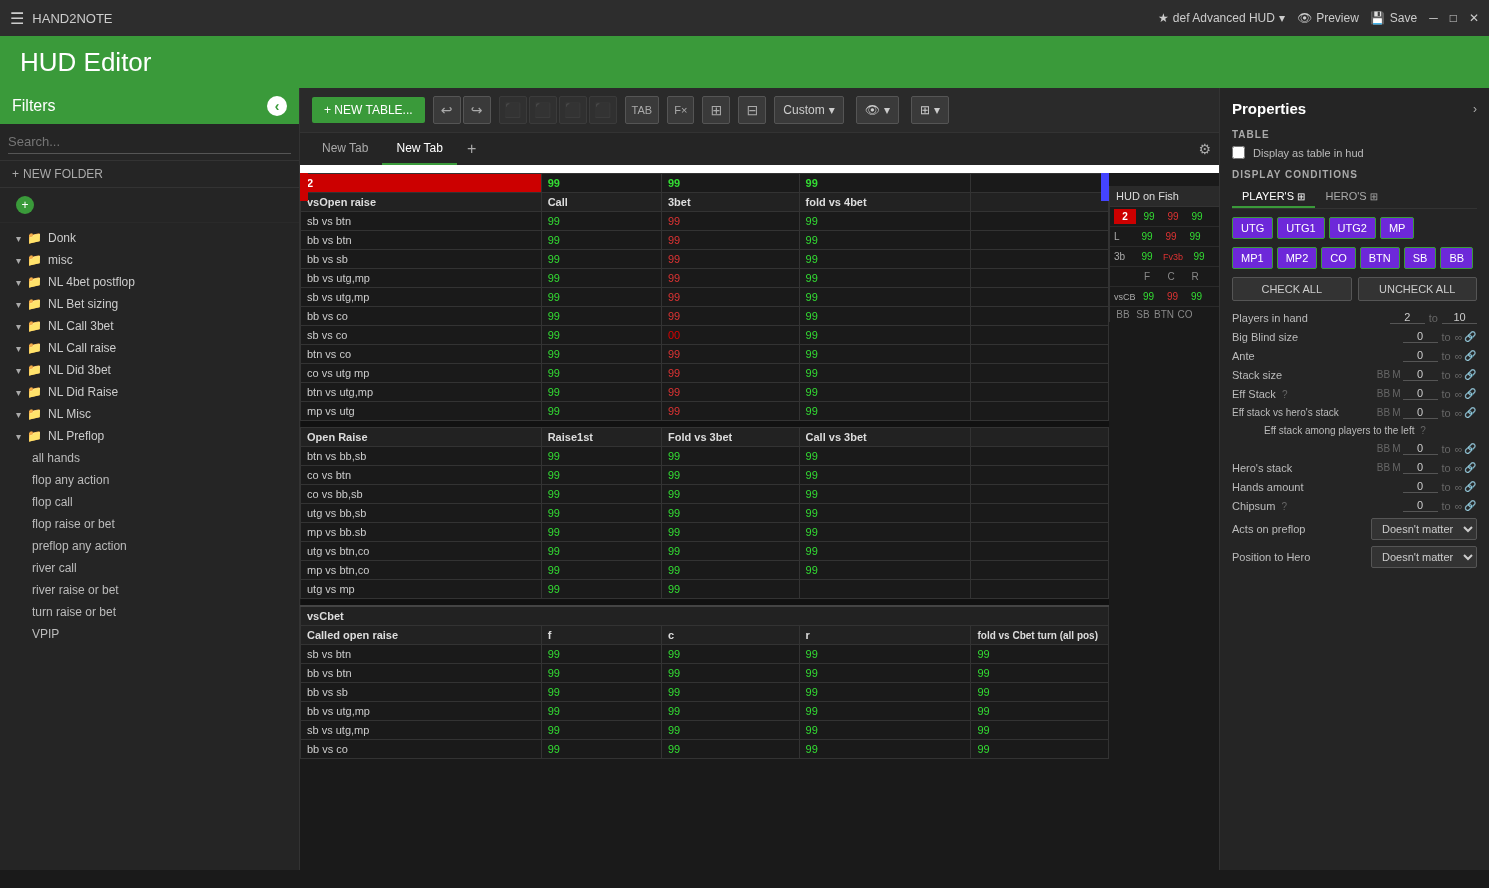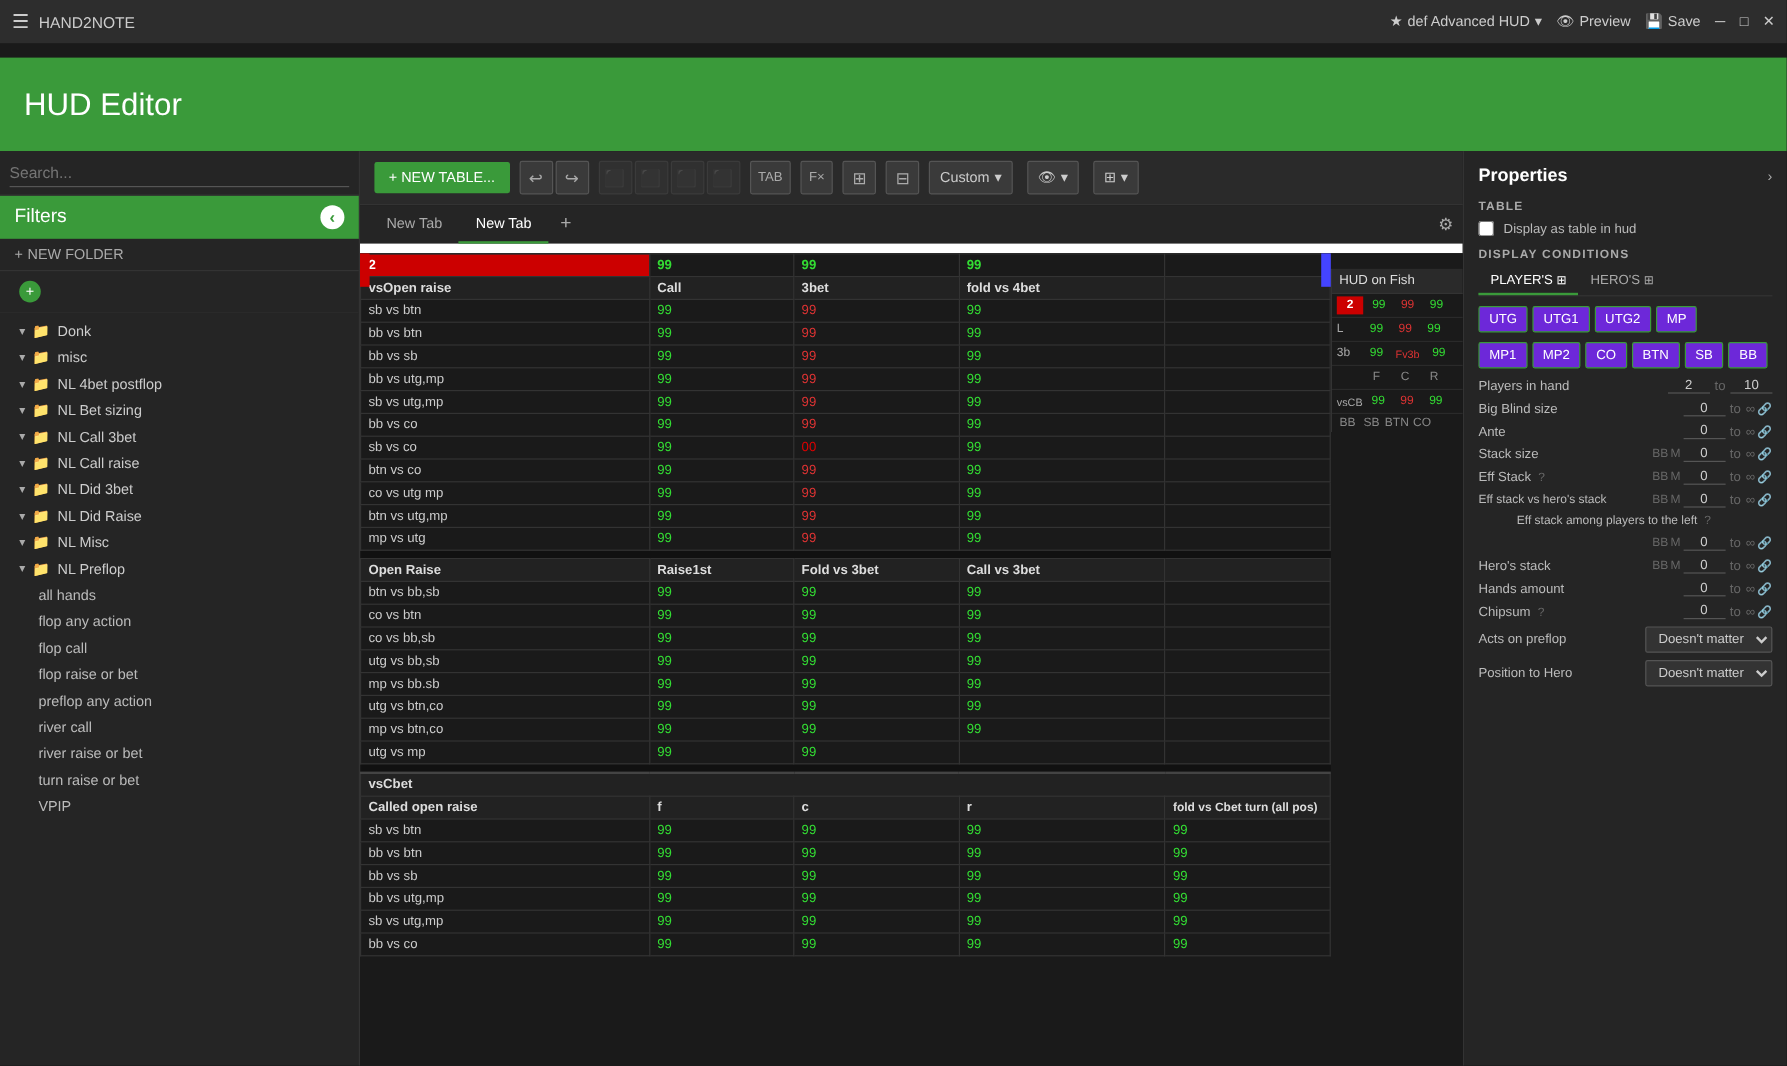--- a/index.html
+++ b/index.html
@@ -6,21 +6,21 @@
     body { font-family: 'Segoe UI', Arial, sans-serif; font-size: 12px; background: #1a1a1a; color: #ccc; overflow: hidden; width: 1489px; height: 888px; }
 
     
     #topbar { background: #2d2d2d; height: 36px; display: flex; align-items: center; padding: 0 10px; justify-content: space-between; }
     #topbar-left { display: flex; align-items: center; gap: 8px; color: #ccc; font-size: 13px; }
     #topbar-right { display: flex; align-items: center; gap: 12px; color: #ccc; font-size: 12px; }
     #topbar-right .tb-item { display: flex; align-items: center; gap: 4px; cursor: pointer; }
     .hamburger-icon { font-size: 16px; }
 
     
-    #main-header { background: #3a9a3a; height: 78px; display: flex; align-items: center; padding: 0 20px; margin-top: 12px; }
+    #main-header { background: #3a9a3a; height: 52px; display: flex; align-items: center; padding: 0 20px; }
     #app-title { color: white; font-size: 26px; font-weight: 300; }
 
     
     #body { display: flex; height: calc(888px - 36px - 70px); }
 
     
     #sidebar { width: 300px; background: #252525; border-right: 1px solid #333; display: flex; flex-direction: column; }
     #sidebar-header { background: #3a9a3a; padding: 8px 12px; display: flex; align-items: center; justify-content: space-between; }
     #sidebar-header-btn { background: white; color: #3a9a3a; border: none; border-radius: 50%; width: 20px; height: 20px; font-size: 14px; cursor: pointer; display: flex; align-items: center; justify-content: center; font-weight: bold; }
     #search-input { width: 100%; background: transparent; border: none; border-bottom: 1px solid #555; color: #ccc; padding: 4px 0; font-size: 13px; outline: none; }
@@ -119,28 +119,28 @@
   </div>
 </div>
 
 <div id="main-header">
   <h1 id="app-title">HUD Editor</h1>
 </div>
 
 <div id="body">
 
   <div id="sidebar">
-    <div style="padding:6px 8px; border-bottom:1px solid #333; position:relative;">
-      <input id="search-input" type="text" placeholder="Search..." style="width: 100%; background: transparent; border-top: none; border-right: none; border-left: none; border-image: initial; border-bottom: 1px solid rgb(85, 85, 85); color: rgb(204, 204, 204); padding: 4px 0px; font-size: 13px; outline: none;">
-    </div>
     <div id="sidebar-header">
       <span style="color:white;font-size:16px;">Filters</span>
       <div style="display:flex;align-items:center;gap:6px;">
         <button id="sidebar-header-btn">‹</button>
       </div>
+    </div>
+    <div style="padding:6px 8px; border-bottom:1px solid #333; position:relative;">
+      <input id="search-input" type="text" placeholder="Search..." style="width: 100%; background: transparent; border-top: none; border-right: none; border-left: none; border-image: initial; border-bottom: 1px solid rgb(85, 85, 85); color: rgb(204, 204, 204); padding: 4px 0px; font-size: 13px; outline: none;">
     </div>
     <div id="new-folder-btn">
       <span>+</span>
       <span>NEW FOLDER</span>
     </div>
 
     <div style="padding:4px 12px;border-bottom:1px solid #2a2a2a;">
       <div class="tree-item" style="padding-left:4px;">
         <span style="color:white;background:#3a9a3a;border-radius:50%;width:18px;height:18px;display:inline-flex;align-items:center;justify-content:center;font-size:12px;">+</span>
       </div>
@@ -564,20 +564,24 @@
 
     <div class="player-positions">
       <button class="pos-btn green">MP1</button>
       <button class="pos-btn green">MP2</button>
       <button class="pos-btn green">CO</button>
       <button class="pos-btn green">BTN</button>
       <button class="pos-btn green">SB</button>
       <button class="pos-btn green">BB</button>
     </div>
 
+    <div class="check-uncheck-row">
+      <button class="check-btn">CHECK ALL</button>
+      <button class="check-btn">UNCHECK ALL</button>
+    </div>
 
     <div class="prop-field-row">
       <span class="prop-field-label">Players in hand</span>
       <input class="prop-field-input" value="2" style="">
       <span class="prop-to">to</span>
       <input class="prop-field-input" value="10" style="">
     </div>
     <div class="prop-field-row">
       <span class="prop-field-label">Big Blind size</span>
       <input class="prop-field-input" value="0" style="">

